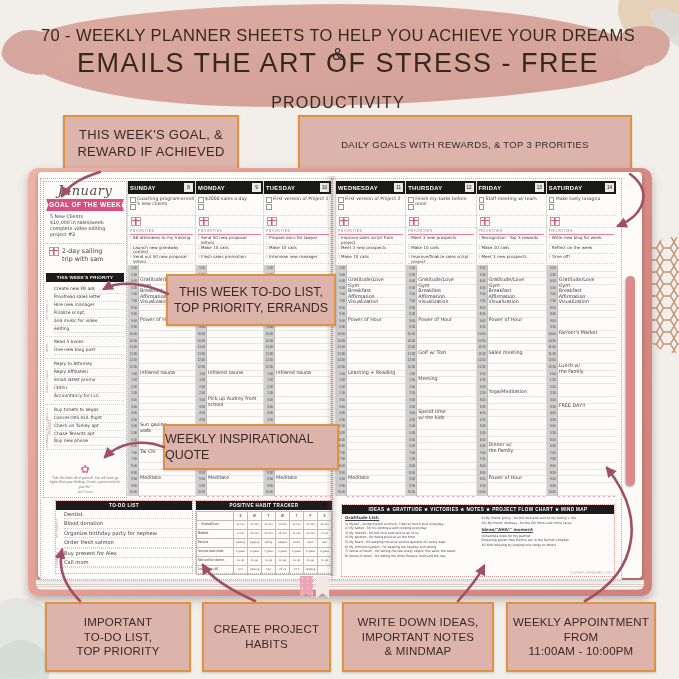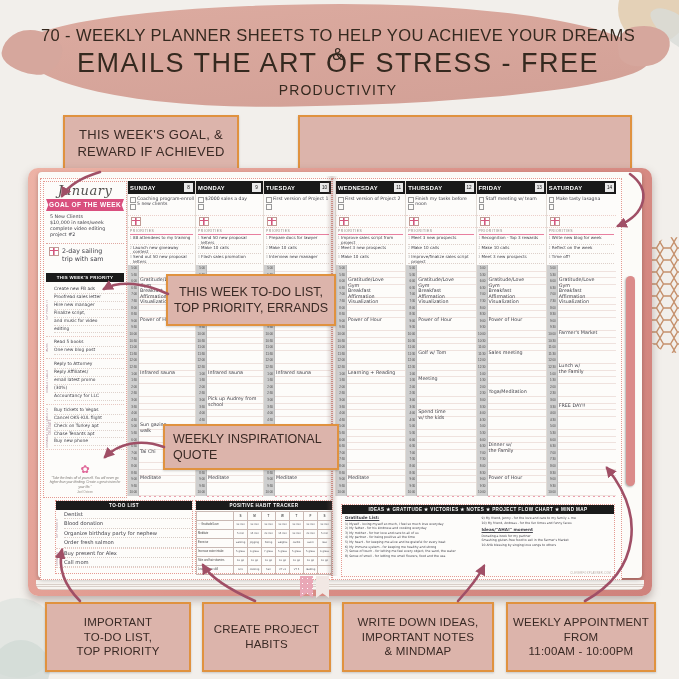--- a/index.html
+++ b/index.html
@@ -13,31 +13,31 @@
   .bg-leaf{left:646px;top:16px;width:60px;height:26px;background:#d8dcd8;border-radius:50% 50% 50% 50%/60% 60% 40% 40%;transform:rotate(40deg);opacity:.8;}
   .hexmesh{position:absolute;left:632px;top:236px;}
   
   .brush{position:absolute;left:22px;top:4px;width:626px;height:102px;background:linear-gradient(175deg,#dcaba0,#d2a096);
          border-radius:46% 54% 58% 42%/38% 62% 40% 60%;transform:rotate(-.8deg);}
   .brush2{position:absolute;left:2px;top:30px;width:60px;height:44px;background:#d6a79d;border-radius:50% 50% 40% 60%/60% 40% 60% 40%;transform:rotate(8deg);}
   .brush3{position:absolute;left:618px;top:26px;width:52px;height:40px;background:#d6a79d;border-radius:40% 60% 50% 50%/50% 50% 60% 40%;transform:rotate(-6deg);}
   .hdr{position:absolute;left:38px;top:0;width:600px;text-align:center;color:#35291f;}
   .hdr-1{position:absolute;top:26px;width:100%;font-size:16.5px;letter-spacing:.4px;}
   .hdr-2{position:absolute;top:48px;width:100%;font-size:27px;letter-spacing:1.5px;}
-  .hdr-3{position:absolute;top:82px;width:100%;font-size:14px;letter-spacing:1.2px;}
+  .hdr-3{position:absolute;top:94px;width:100%;font-size:16px;letter-spacing:1.2px;}
   
   .box{position:absolute;background:#dcb4ab;border:2px solid #e0923f;color:#3a2a25;
        display:flex;flex-direction:column;align-items:center;justify-content:center;text-align:center;
        white-space:pre-line;line-height:1.3;box-shadow:0 1px 2px rgba(0,0,0,.18);}
   .box-goal{left:63px;top:115px;width:172px;height:54px;font-size:13px;letter-spacing:.3px;}
   .box-overview{left:298px;top:115px;width:330px;height:54px;}
   .ov-title{font-size:13.5px;letter-spacing:.3px;}
   .ov-sub{font-size:9.5px;margin-top:3px;letter-spacing:.3px;}
   .box-todo{left:166px;top:274px;width:166px;height:48px;font-size:12.5px;z-index:30;}
-  .box-quote{left:163px;top:424px;width:176px;height:46px;font-size:12.5px;align-items:flex-start;padding-left:8px;text-align:left;z-index:30;box-sizing:border-box;}
+  .box-quote{left:163px;top:424px;width:176px;height:46px;font-size:12.5px;align-items:flex-start;text-align:left;z-index:30;box-sizing:border-box;}
   .box-b{top:602px;height:66px;font-size:11.5px;letter-spacing:.2px;}
   .box-b1{left:45px;width:142px;}
   .box-b2{left:202px;width:125px;}
   .box-b3{left:342px;width:148px;}
   .box-b4{left:506px;width:146px;}
   
   .planner{position:absolute;left:28px;top:168px;width:624px;height:428px;}
   .cover{position:absolute;inset:0;border-radius:10px;background:linear-gradient(120deg,#edb3a6,#d98d85 60%,#cf827c);
          box-shadow:0 4px 8px rgba(90,60,55,.35);}
   .pagestack{position:absolute;left:8px;right:8px;bottom:6px;height:10px;border-radius:0 0 6px 6px;
@@ -145,20 +145,21 @@
 <div class="brush3"></div>
 <div class="hdr">
   <div class="hdr-1">70 - WEEKLY PLANNER  SHEETS TO HELP YOU ACHIEVE YOUR DREAMS &amp;</div>
   <div class="hdr-2">EMAILS THE ART OF STRESS - FREE</div>
   <div class="hdr-3">PRODUCTIVITY</div>
 </div>
 
 <div class="box box-goal">THIS WEEK'S GOAL, &amp;
 REWARD IF ACHIEVED</div>
 <div class="box box-overview">
+  <div class="ov-sub">DAILY GOALS WITH REWARDS, &amp; TOP 3 PRORITIES</div>
 </div>
 
 <div class="planner">
   <div class="cover"></div>
   <div class="pagestack"></div>
   <div class="pages">
 
     <div class="page page-left dotted">
       <div class="sidebar dotted">
         <div class="month">January 2023</div>

